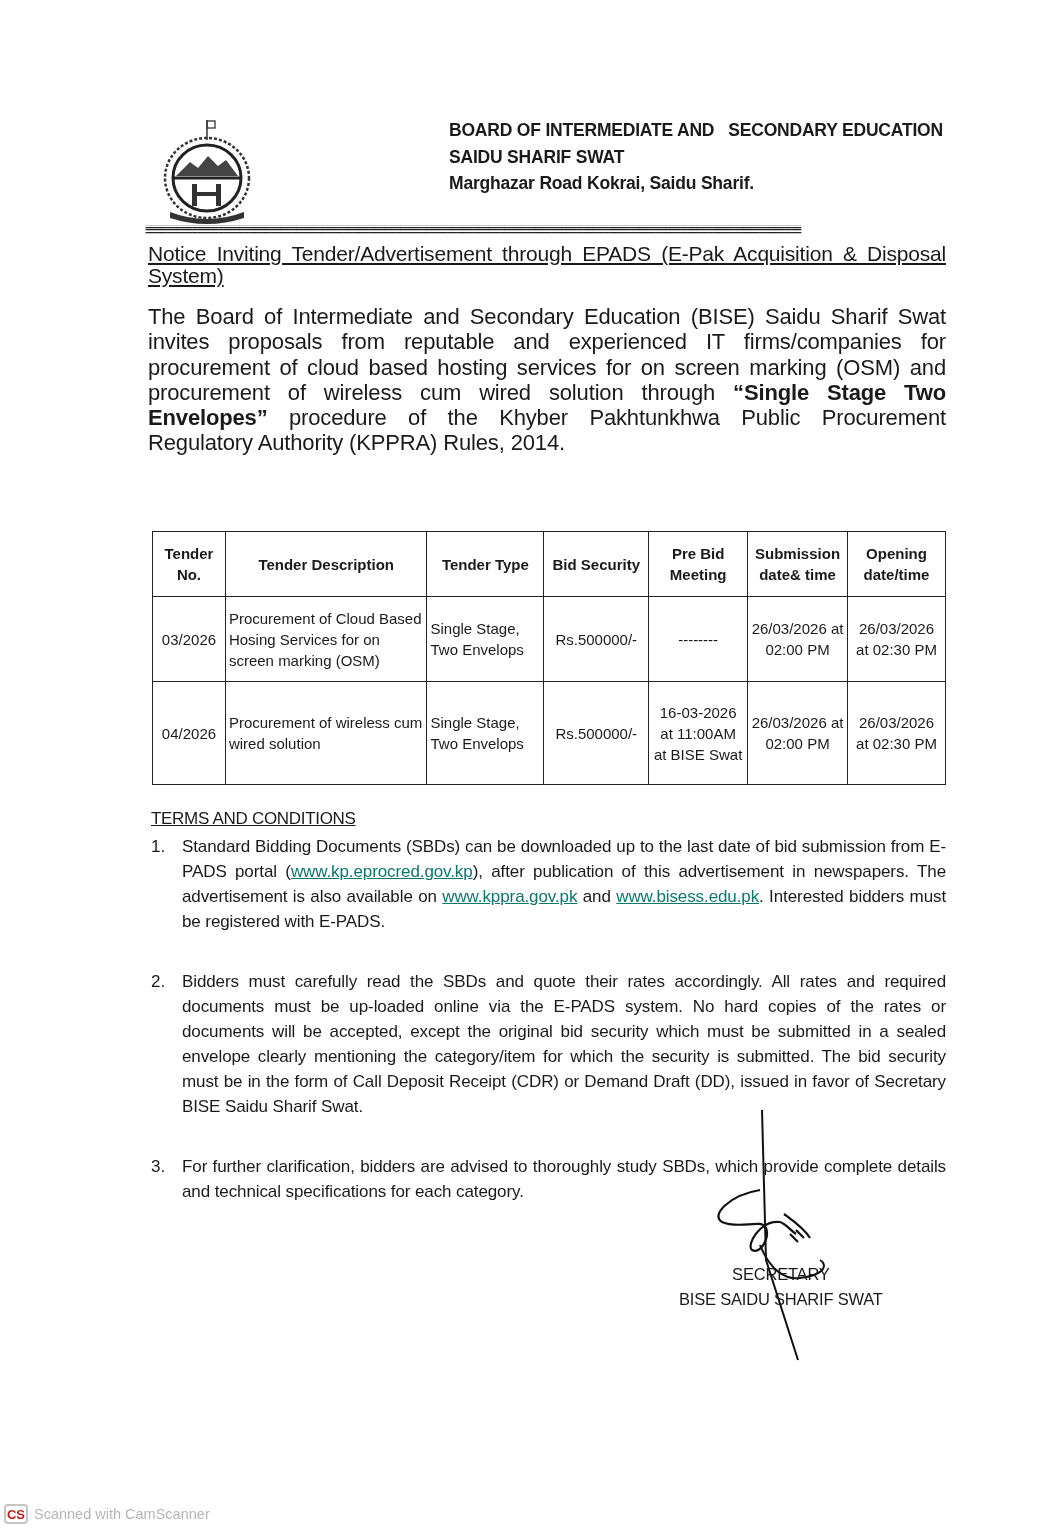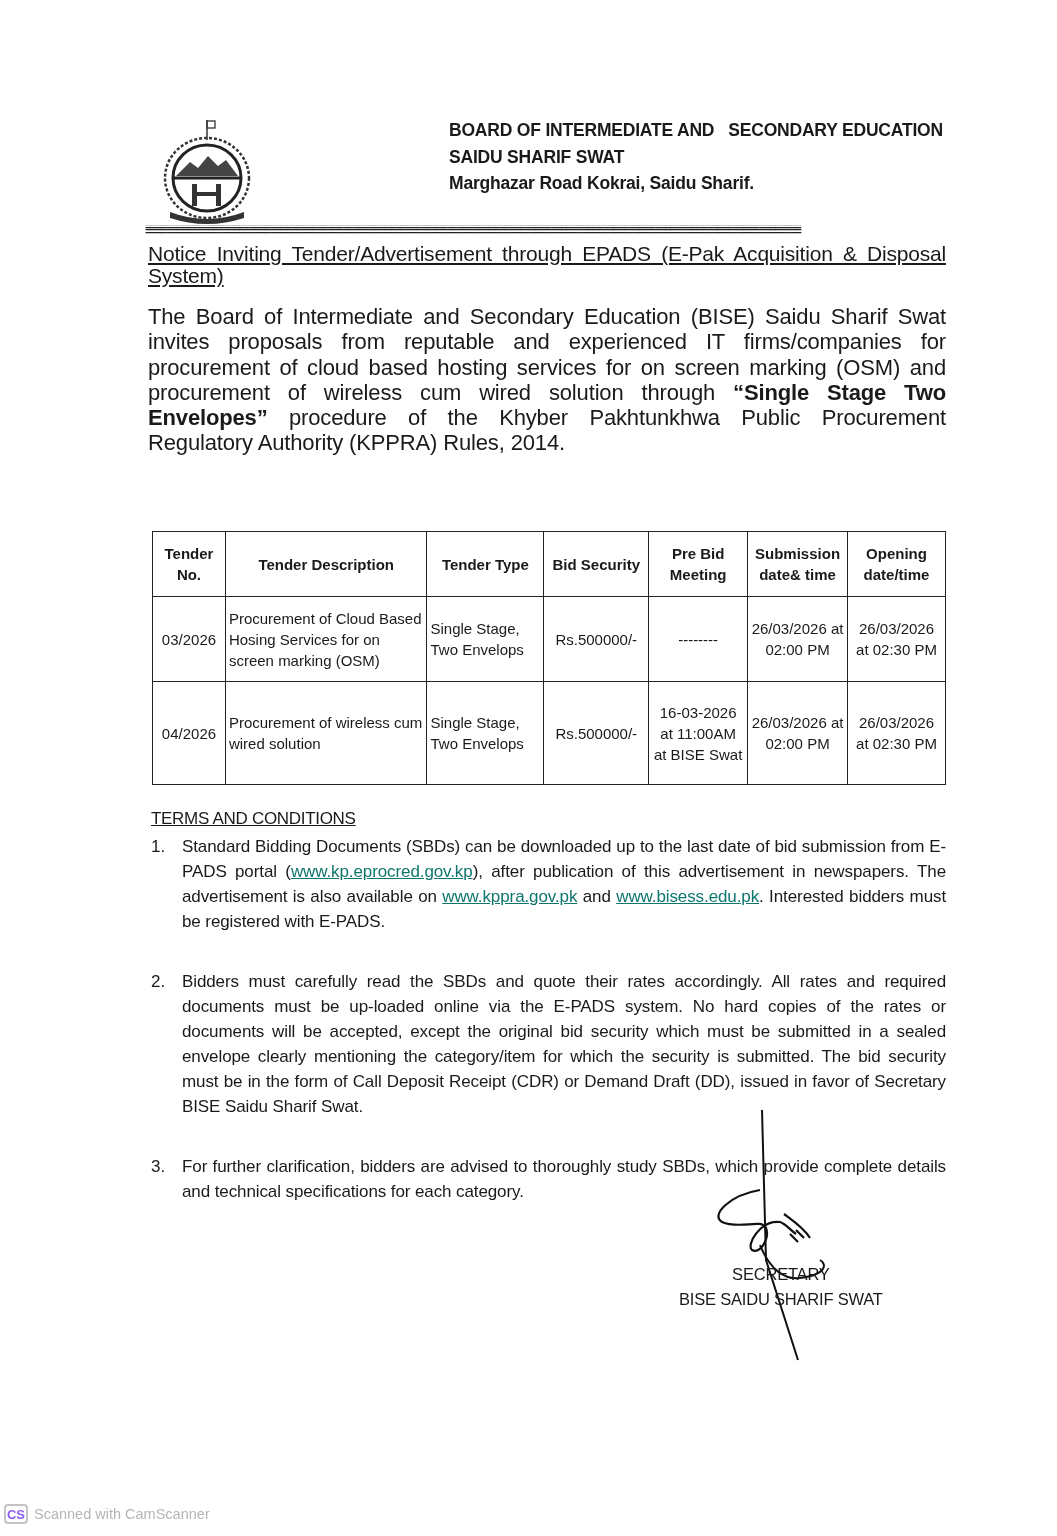--- a/index.html
+++ b/index.html
@@ -44,21 +44,21 @@
   .term-1 { top: 834px; }
   .term-2 { top: 969px; }
   .term-3 { top: 1154px; }
 
   
   .signature { position: absolute; left: 700px; top: 1110px; width: 160px; height: 260px; }
   .sign-block { position: absolute; left: 679px; top: 1262px; font-size: 16.5px; line-height: 25px; text-align: center; letter-spacing: -0.2px; }
 
   
   .watermark { position: absolute; left: 4px; top: 1504px; display: flex; align-items: center; gap: 6px; color: #b5b5b5; font-size: 14.5px; }
-  .cs-badge { width: 24px; height: 20px; border: 2px solid #c4c4c4; border-radius: 4px; display: flex; align-items: center; justify-content: center; font-weight: bold; font-size: 13px; color: #8b5cf6; box-sizing: border-box; }
+  .cs-badge { width: 24px; height: 20px; border: 2px solid #c4c4c4; border-radius: 4px; display: flex; align-items: center; justify-content: center; font-weight: bold; font-size: 13px; color: #b91c1c; box-sizing: border-box; }
 </style>
 </head>
 <body>
 
 <div class="page">
 
   <svg class="logo" viewBox="0 0 118 112">
     <line x1="55" y1="2" x2="55" y2="22" stroke="#333" stroke-width="1.5"></line>
     <rect x="55" y="3" width="8" height="7" fill="none" stroke="#333" stroke-width="1.3"></rect>
     <ellipse cx="55" cy="60" rx="42" ry="40" fill="none" stroke="#333" stroke-width="2.5" stroke-dasharray="3 2"></ellipse>

